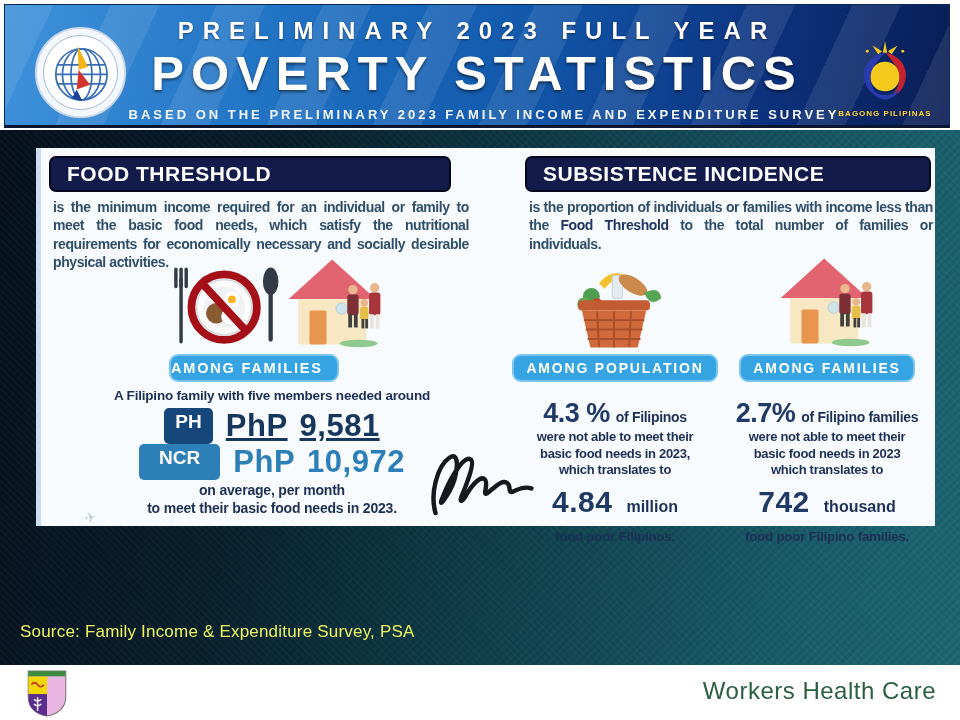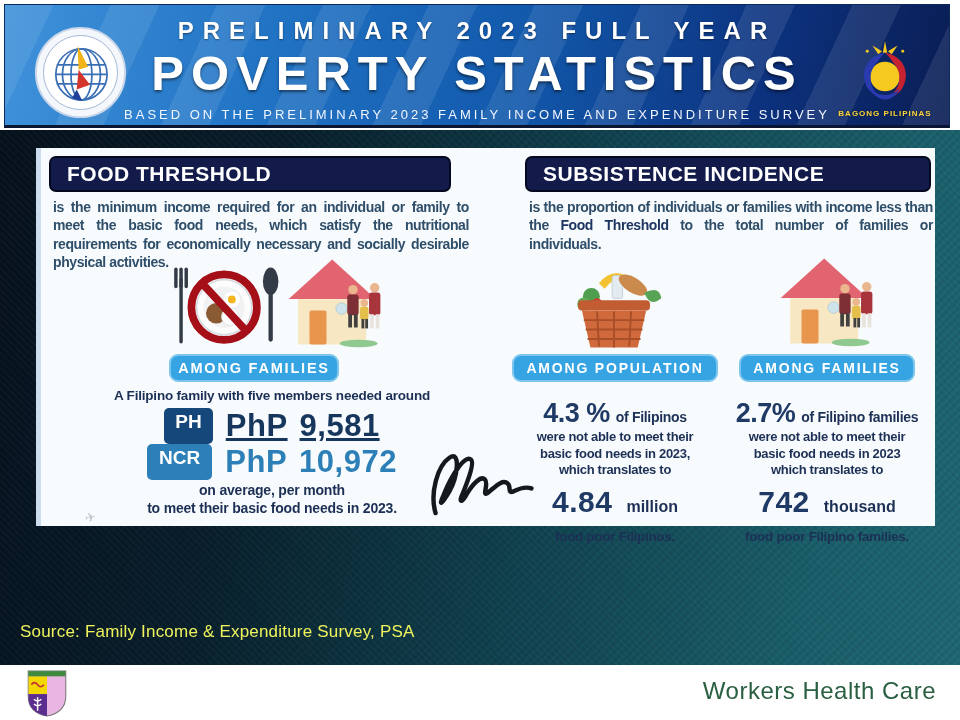--- a/index.html
+++ b/index.html
@@ -10,21 +10,21 @@
   .banner{position:absolute;left:4px;top:4px;width:946px;height:124px;
     background:linear-gradient(100deg,#3f92da 0%,#2173c4 28%,#1258ab 55%,#0c327e 80%,#0a1d54 100%);
     border:1px solid #0a2a5e;border-bottom:3px solid #091531;box-sizing:border-box;}
   .banner::before{content:"";position:absolute;inset:0;
     background:repeating-linear-gradient(115deg,rgba(255,255,255,.09) 0 44px,rgba(255,255,255,0) 44px 96px);}
   .banner-line1{position:absolute;top:12px;left:0;width:100%;text-align:center;color:#fff;
     font-size:24px;font-weight:bold;letter-spacing:9px;white-space:nowrap;text-shadow:0 1px 2px rgba(0,0,0,.45);}
   .banner-title{position:absolute;top:40px;left:0;width:100%;text-align:center;color:#fff;
     font-size:49px;font-weight:800;letter-spacing:7px;white-space:nowrap;text-shadow:0 2px 3px rgba(0,0,0,.5);}
   .banner-subtitle{position:absolute;top:102px;left:0;width:100%;text-align:center;color:#f2f6ff;
-    font-size:13px;font-weight:normal;letter-spacing:3px;white-space:nowrap;}
+    font-size:13px;font-weight:bold;letter-spacing:3px;white-space:nowrap;padding-left:7px;}
   .psa-logo{position:absolute;left:28px;top:20px;width:95px;height:95px;}
   .bagong-logo{position:absolute;right:12px;top:34px;width:104px;height:96px;
     display:flex;flex-direction:column;align-items:center;}
   .bagong-label{font-size:8px;font-weight:bold;color:#ffd23f;letter-spacing:1px;margin-top:-2px;
     text-shadow:0 0 2px #123;white-space:nowrap;}
 
   
   .content{position:absolute;left:0;top:130px;width:960px;height:535px;
     background:linear-gradient(102deg,#05101c 0%,#081f2c 28%,#104350 58%,#1a5f6b 85%,#1e6773 100%);}
   .content::before{content:"";position:absolute;inset:0;
@@ -42,36 +42,36 @@
   .def-text{position:absolute;font-size:14px;line-height:1.32;color:#2e4e6a;font-weight:bold;
     text-align:justify;letter-spacing:-.4px;}
   .ft-def{left:12px;top:50px;width:416px;}
   .si-def{left:488px;top:50px;width:404px;}
   .si-def .def-bold{color:#1d3560;}
 
   .icon-nofood{position:absolute;left:128px;top:110px;width:112px;height:95px;}
   .icon-house-left{position:absolute;left:242px;top:102px;width:104px;height:102px;}
 
   .blue-badge{position:absolute;background:#36a4e3;border:2px solid #7cc6ee;border-radius:9px;
-    color:#fff;font-weight:bold;text-align:center;box-sizing:border-box;letter-spacing:1.8px;}
+    color:#fff;font-weight:bold;text-align:left;box-sizing:border-box;letter-spacing:1.8px;}
   .ft-badge{left:128px;top:206px;width:170px;height:28px;font-size:14.5px;line-height:24px;}
 
   .centered-line{position:absolute;left:0;width:462px;text-align:center;color:#1c2f55;
     font-weight:bold;letter-spacing:-.2px;white-space:nowrap;}
   .ft-lead{top:240px;font-size:13.5px;}
   .ft-note1{top:334px;font-size:14px;}
   .ft-note2{top:352px;font-size:14px;}
 
   .amount-row{position:absolute;left:0;width:462px;display:flex;justify-content:center;
     gap:13px;}
   .row-ph{top:260px;}
   .row-ncr{top:296px;}
   .tag{color:#fff;font-weight:800;border-radius:5px;font-size:19px;padding:3px 11px;}
   .tag-ph{background:#15477a;}
-  .tag-ncr{background:#2d7fb8;padding:3px 12px;}
+  .tag-ncr{background:#2d7fb8;padding:3px 20px;}
   .amount{font-weight:800;font-size:31px;letter-spacing:.5px;white-space:nowrap;}
   .amount-ph{color:#16365c;text-decoration:underline;}
   .amount-ncr{color:#2d7fb8;}
   .amount .num{margin-left:12px;}
 
   .signature{position:absolute;left:386px;top:288px;width:112px;height:84px;}
   .plane-mark{position:absolute;left:44px;top:362px;font-size:13px;color:#aebac3;opacity:.75;
     transform:rotate(-12deg);}
 
   .stat-col{position:absolute;top:100px;width:196px;display:flex;flex-direction:column;

